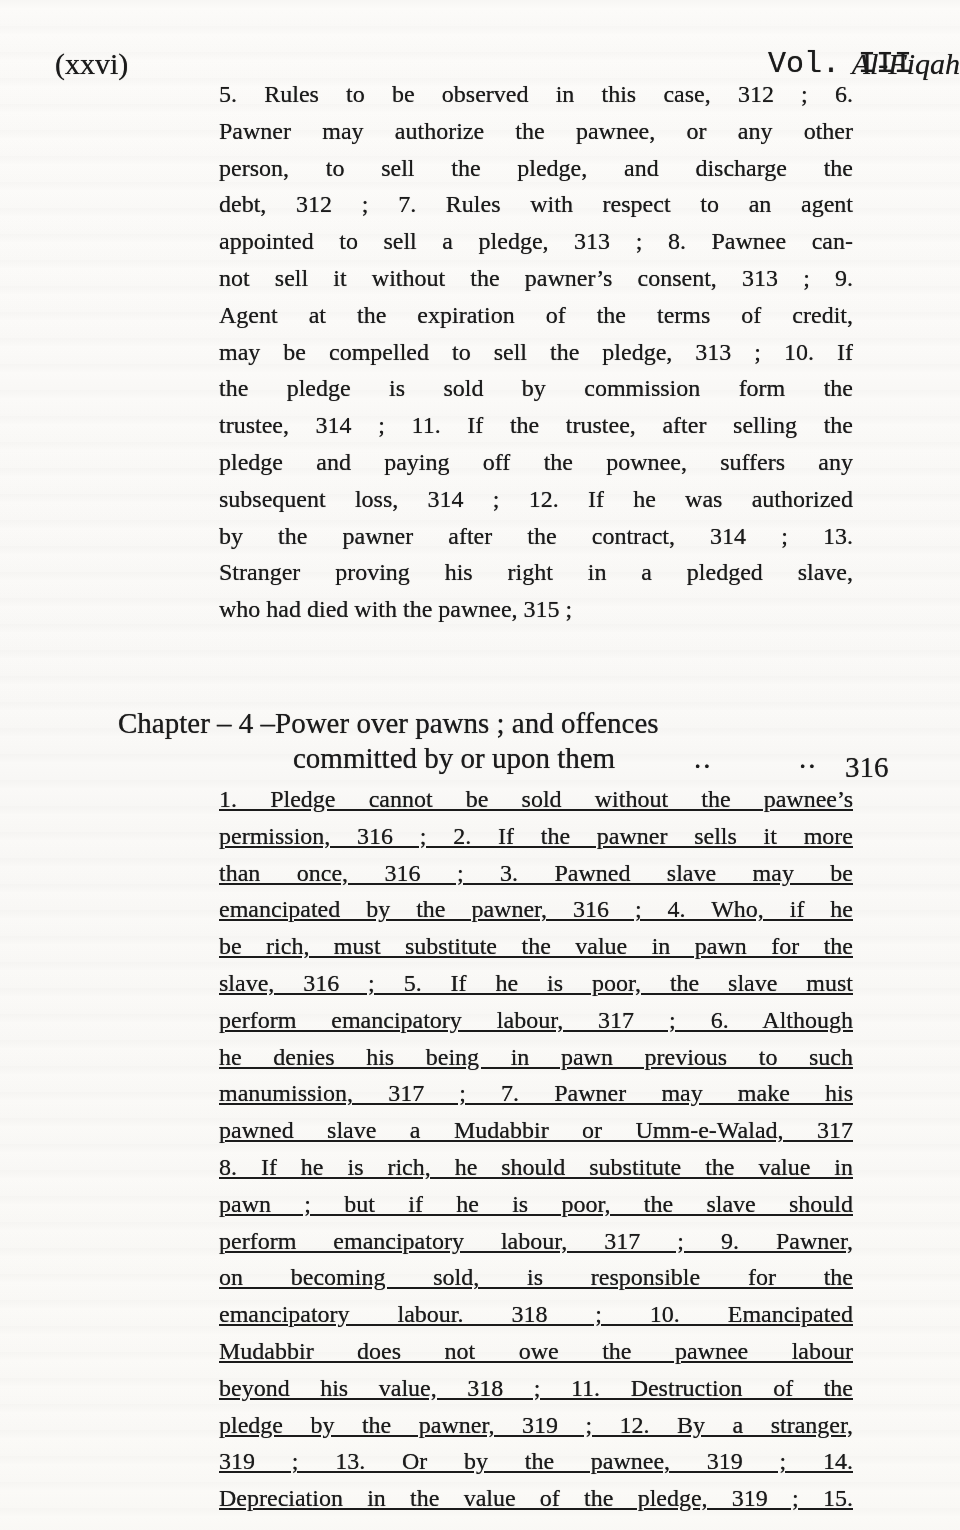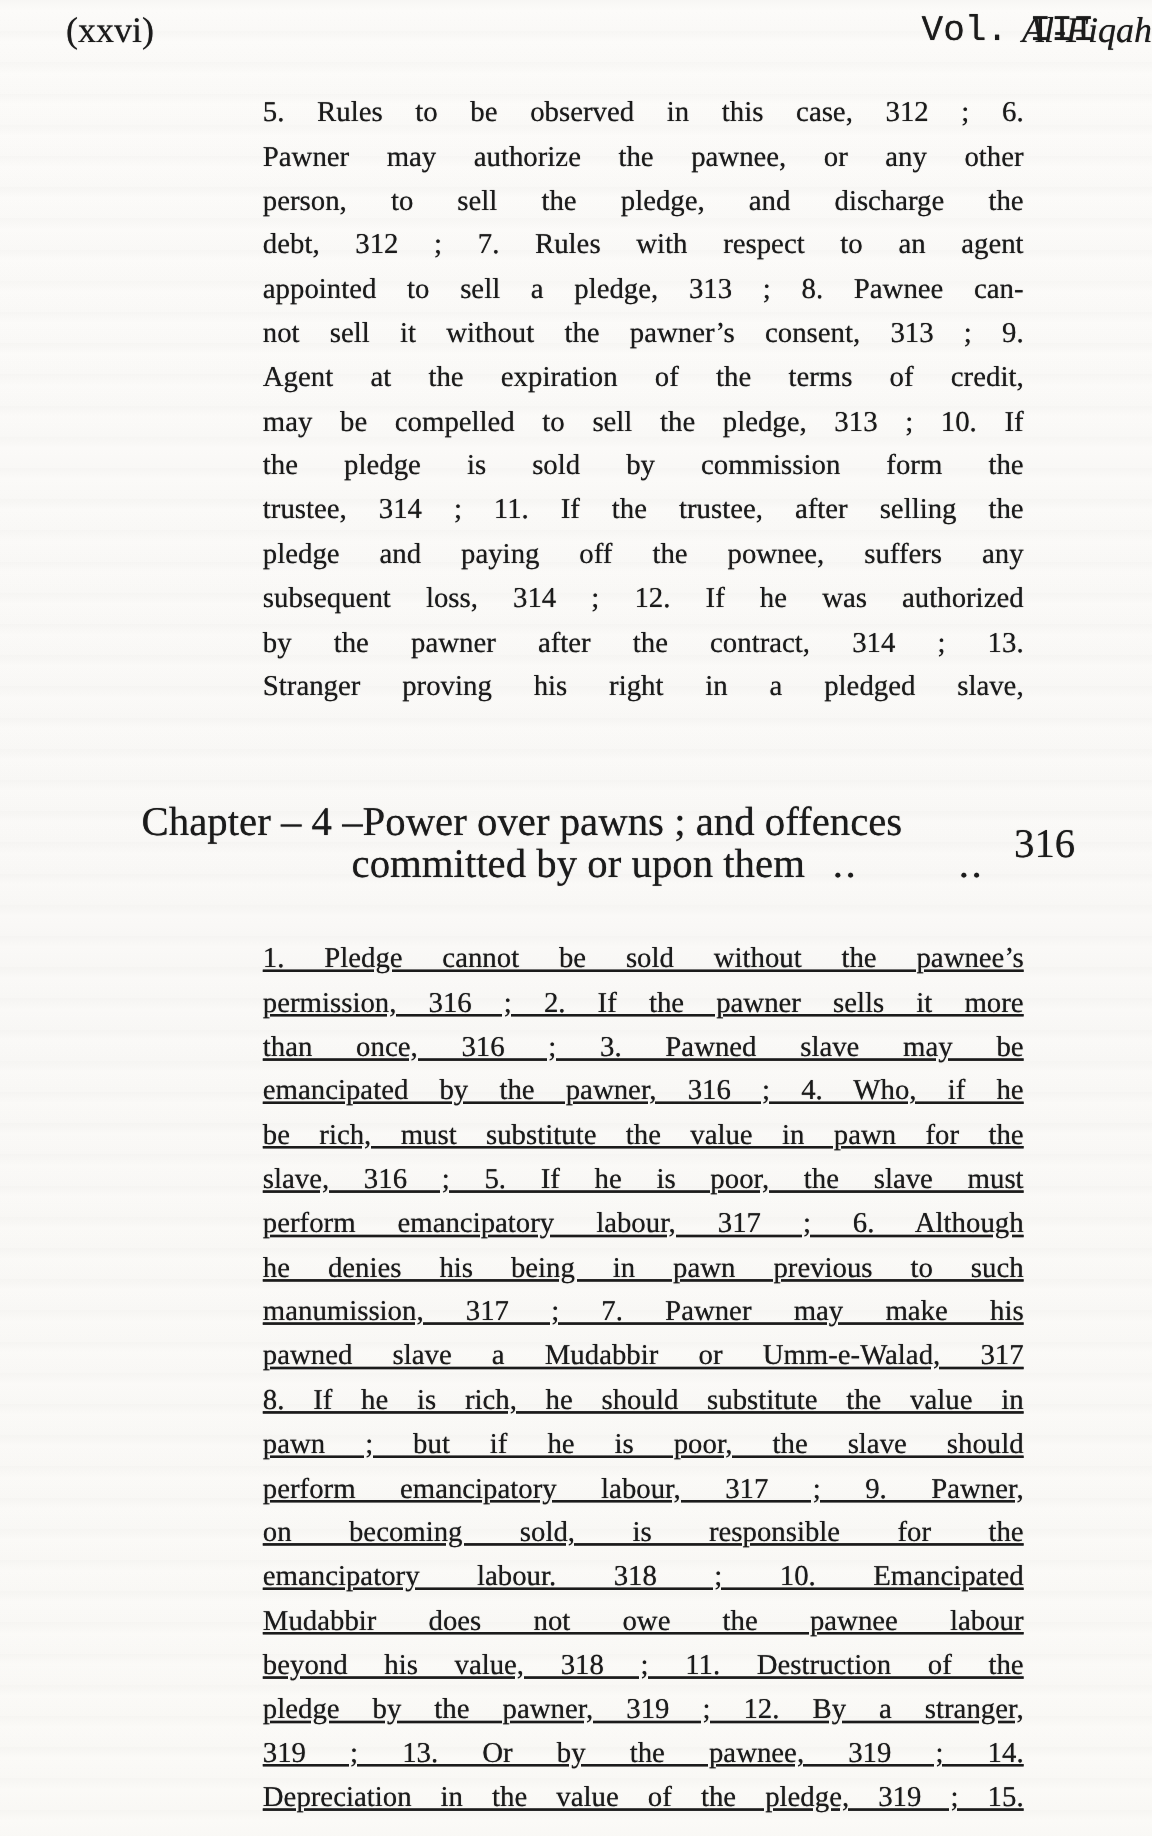--- a/index.html
+++ b/index.html
@@ -24,20 +24,21 @@
       repeating-linear-gradient(180deg,
         rgba(120,120,115,0.035) 0px, rgba(120,120,115,0.0) 9px,
         rgba(255,255,255,0.0) 9px, rgba(180,180,175,0.03) 26px),
       linear-gradient(180deg, #fcfbf9 0%, #faf9f7 50%, #fbfaf7 100%);
     pointer-events: none;
     z-index: 0;
   }
   .layer { position: relative; z-index: 1; }
   .ink {
     text-shadow: 0 0 0.7px rgba(25,25,25,0.8);
+    margin-top: 38px;
   }
 
   
   #page-header {
     position: absolute;
     top: 8px;
     left: 0;
     width: 960px;
     font-size: 30px;
     line-height: 36px;
@@ -64,29 +65,29 @@
   }
   .tline.short { text-align-last: left; }
 
   
   #chapter-heading {
     position: absolute;
     top: 668px;
     left: 0;
     width: 764px;
     height: 80px;
-    font-size: 34px;
+    font-size: 29px;
     line-height: 35px;
   }
   #chapter-heading-line1 { position: absolute; left: 118px; top: 0; }
   #chapter-heading-line2 { position: absolute; left: 293px; top: 35px; }
   .leader-dots { position: absolute; top: 35px; letter-spacing: 2px; }
   #leader-dots-1 { left: 694px; }
   #leader-dots-2 { left: 799px; }
-  #chapter-page-ref { position: absolute; left: 845px; top: 18px; }
+  #chapter-page-ref { position: absolute; left: 845px; top: 44px; }
 </style>
 </head>
 <body>
 
 <div class="layer">
 
   <div id="page-header">
     <span id="page-number" class="ink">(xxvi)</span>
     <span id="book-title" class="ink">Al-Fiqah</span>
     <span id="volume-label" class="ink">Vol. III</span>
@@ -100,20 +101,21 @@
       <div class="tline">appointed to sell a pledge, 313 ; 8. Pawnee can-</div>
       <div class="tline">not sell it without the pawner’s consent, 313 ; 9.</div>
       <div class="tline">Agent at the expiration of the terms of credit,</div>
       <div class="tline">may be compelled to sell the pledge, 313 ; 10. If</div>
       <div class="tline">the pledge is sold by commission form the</div>
       <div class="tline">trustee, 314 ; 11. If the trustee, after selling the</div>
       <div class="tline">pledge and paying off the pownee, suffers any</div>
       <div class="tline">subsequent loss, 314 ; 12. If he was authorized</div>
       <div class="tline">by the pawner after the contract, 314 ; 13.</div>
       <div class="tline">Stranger proving his right in a pledged slave,</div>
+      <div class="tline short">who had died with the pawnee, 315 ;</div>
     </div>
 
   <div id="chapter-heading">
     <span id="chapter-heading-line1" class="ink">Chapter – 4 –Power over pawns ; and offences</span>
     <span id="chapter-heading-line2" class="ink">committed by or upon them</span>
     <span id="leader-dots-1" class="leader-dots ink">..</span>
     <span id="leader-dots-2" class="leader-dots ink">..</span>
     <span id="chapter-page-ref" class="ink">316</span>
   </div>
 

